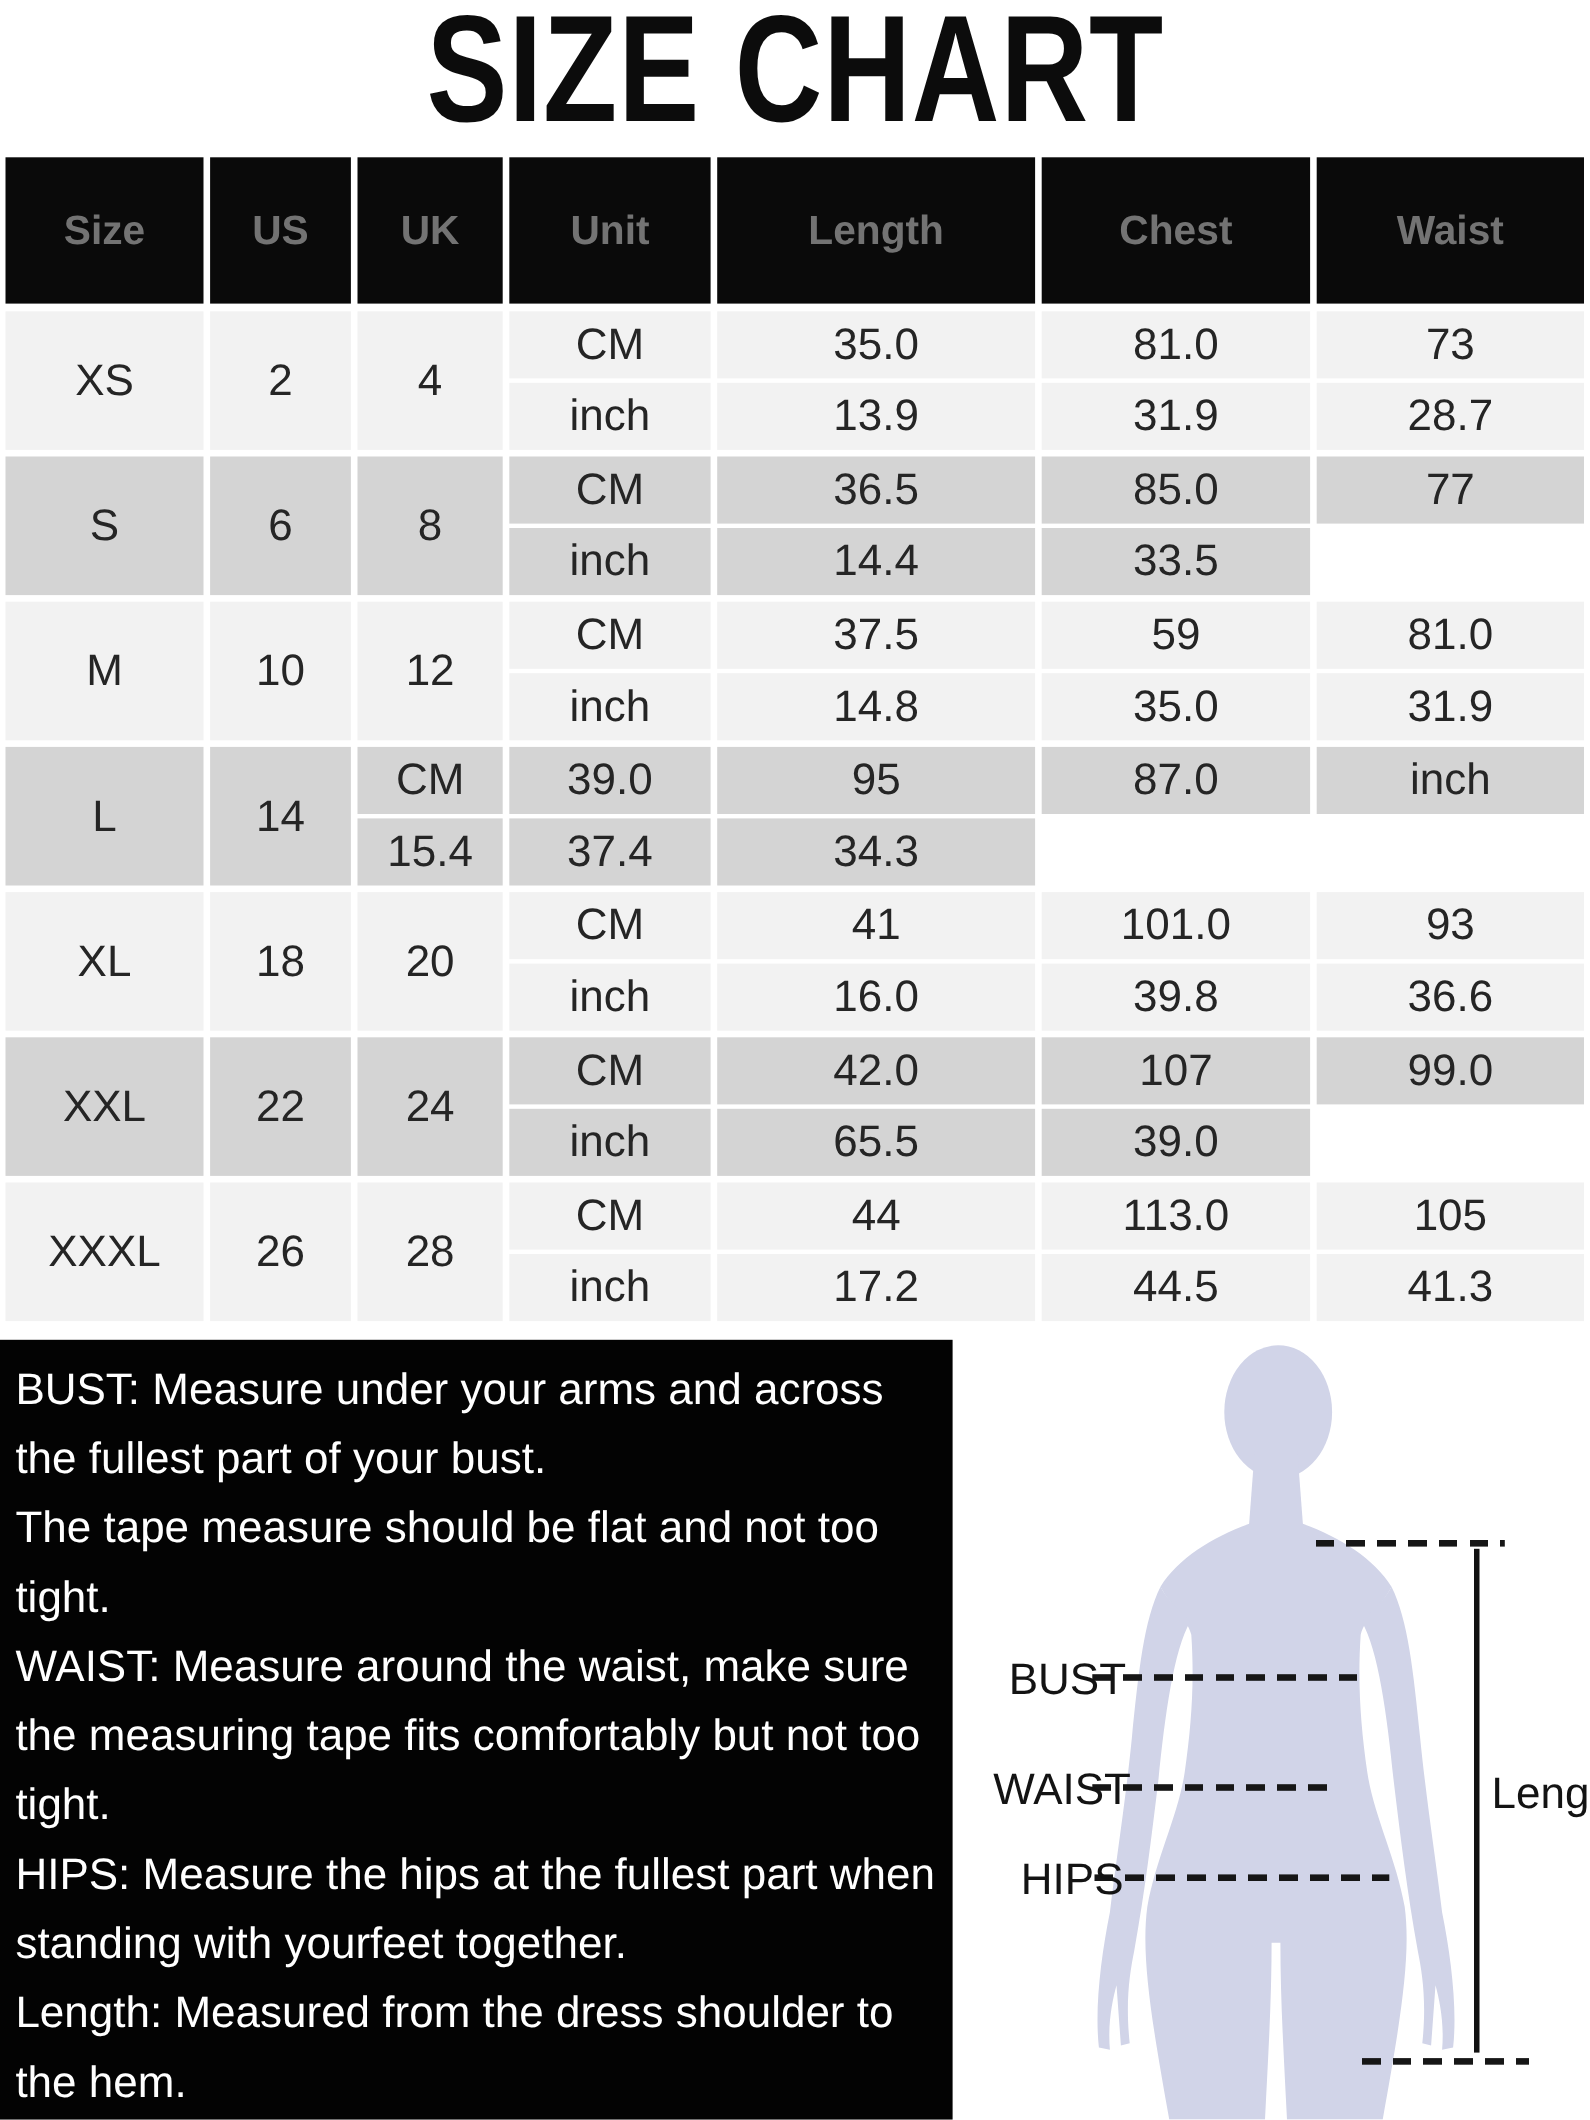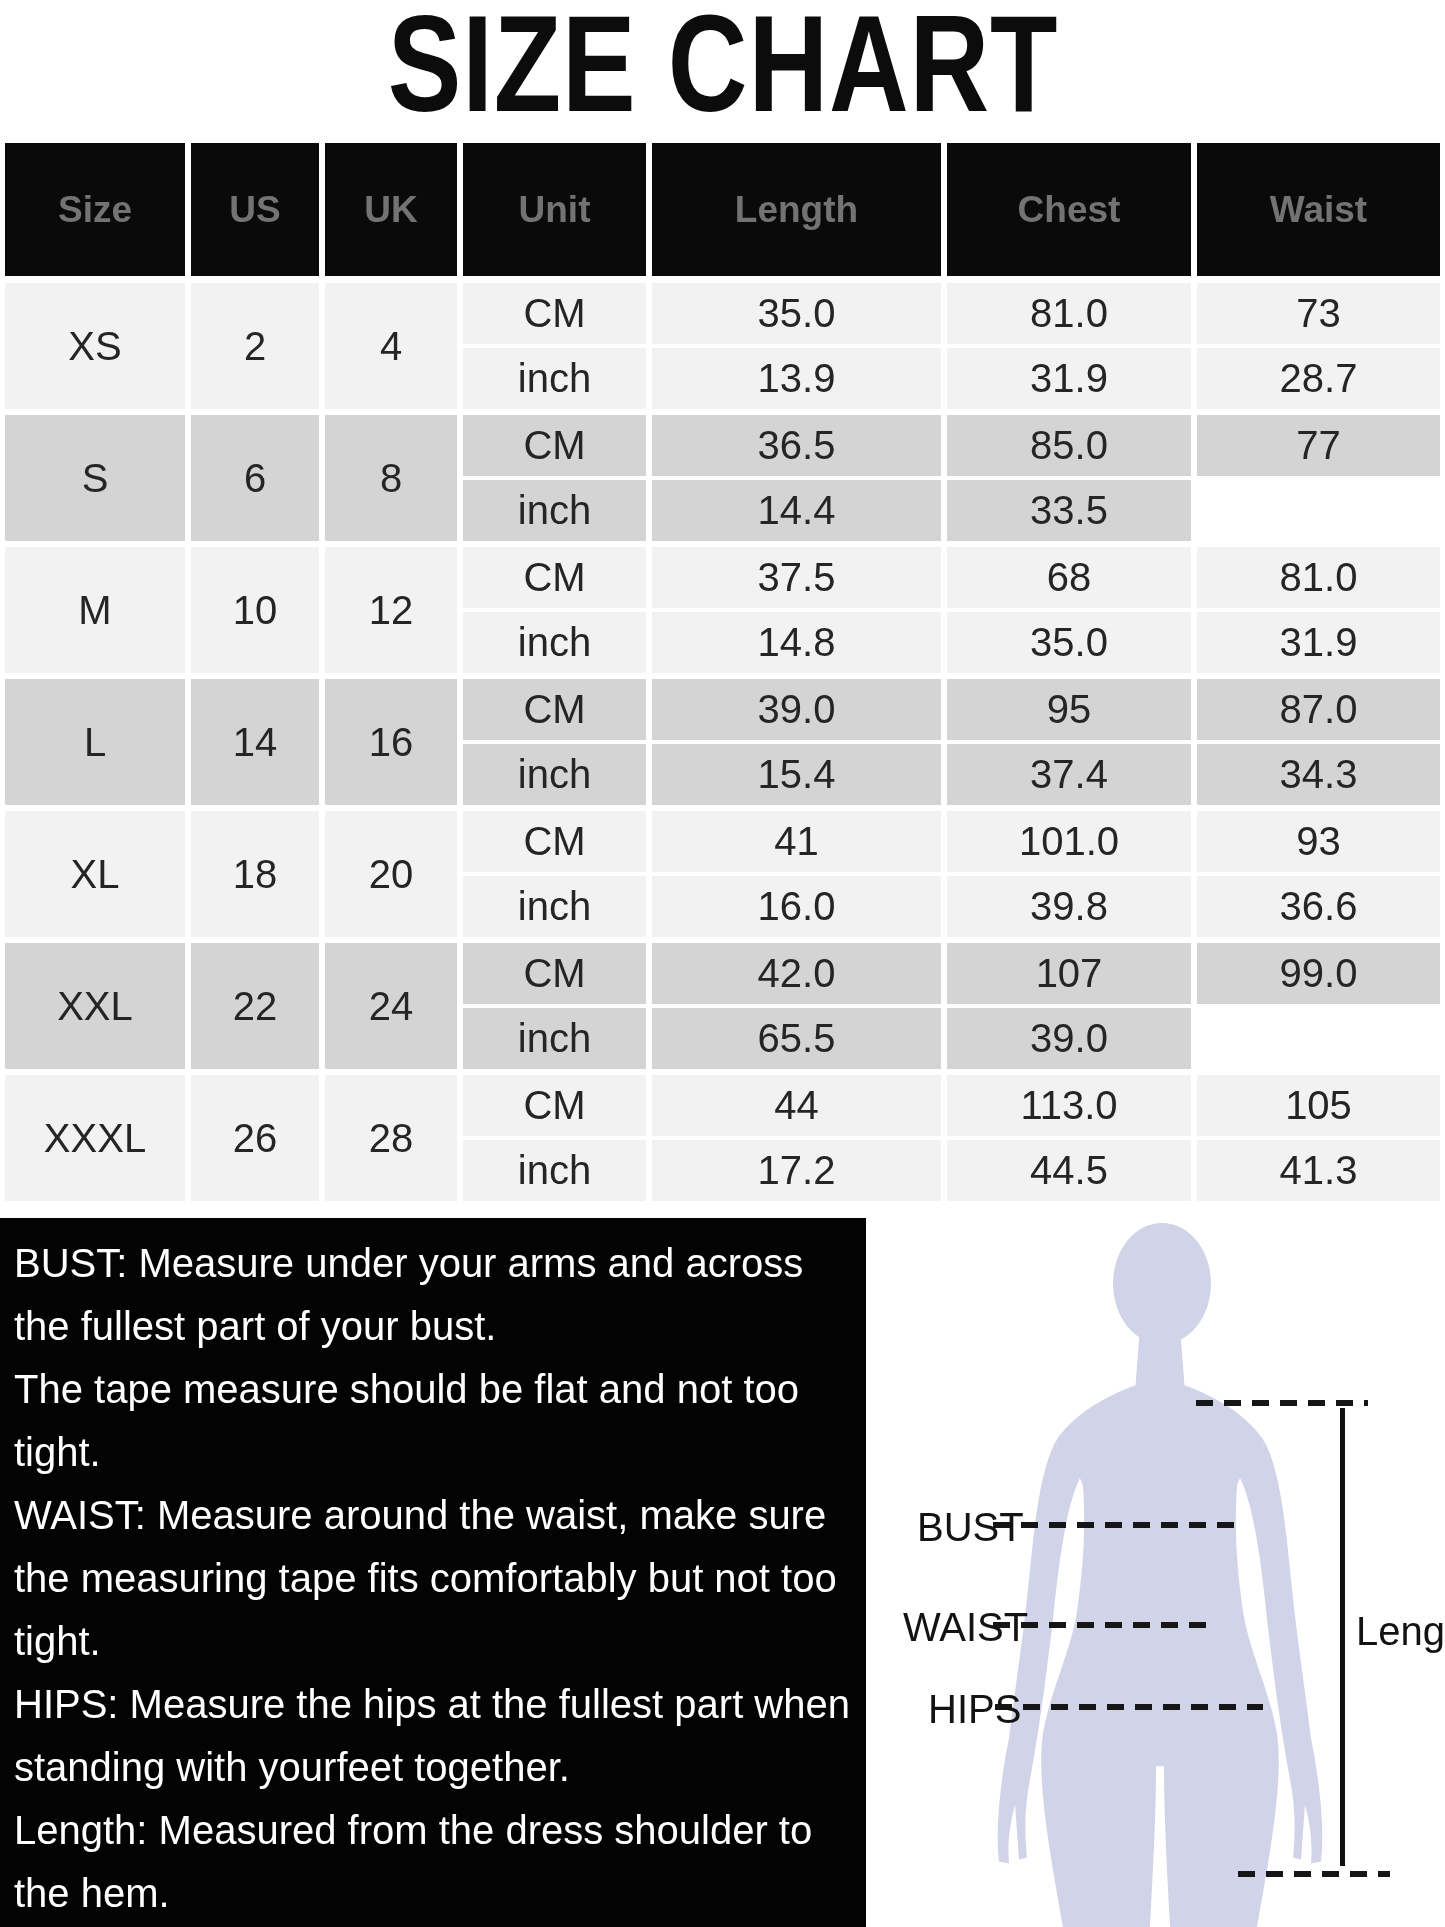--- a/index.html
+++ b/index.html
@@ -94,31 +94,30 @@
           <div class="cell ">inch</div>
           <div class="cell ">14.4</div>
           <div class="cell ">33.5</div>
         </div>
         <div class="group">
           <div class="cell span">M</div>
           <div class="cell span">10</div>
           <div class="cell span">12</div>
           <div class="cell ">CM</div>
           <div class="cell ">37.5</div>
-          <div class="cell ">68</div>
+          <div class="cell ">59</div>
           <div class="cell ">81.0</div>
           <div class="cell ">inch</div>
           <div class="cell ">14.8</div>
           <div class="cell ">35.0</div>
           <div class="cell ">31.9</div>
         </div>
         <div class="group">
           <div class="cell span">L</div>
           <div class="cell span">14</div>
-          <div class="cell span">16</div>
           <div class="cell ">CM</div>
           <div class="cell ">39.0</div>
           <div class="cell ">95</div>
           <div class="cell ">87.0</div>
           <div class="cell ">inch</div>
           <div class="cell ">15.4</div>
           <div class="cell ">37.4</div>
           <div class="cell ">34.3</div>
         </div>
         <div class="group">

